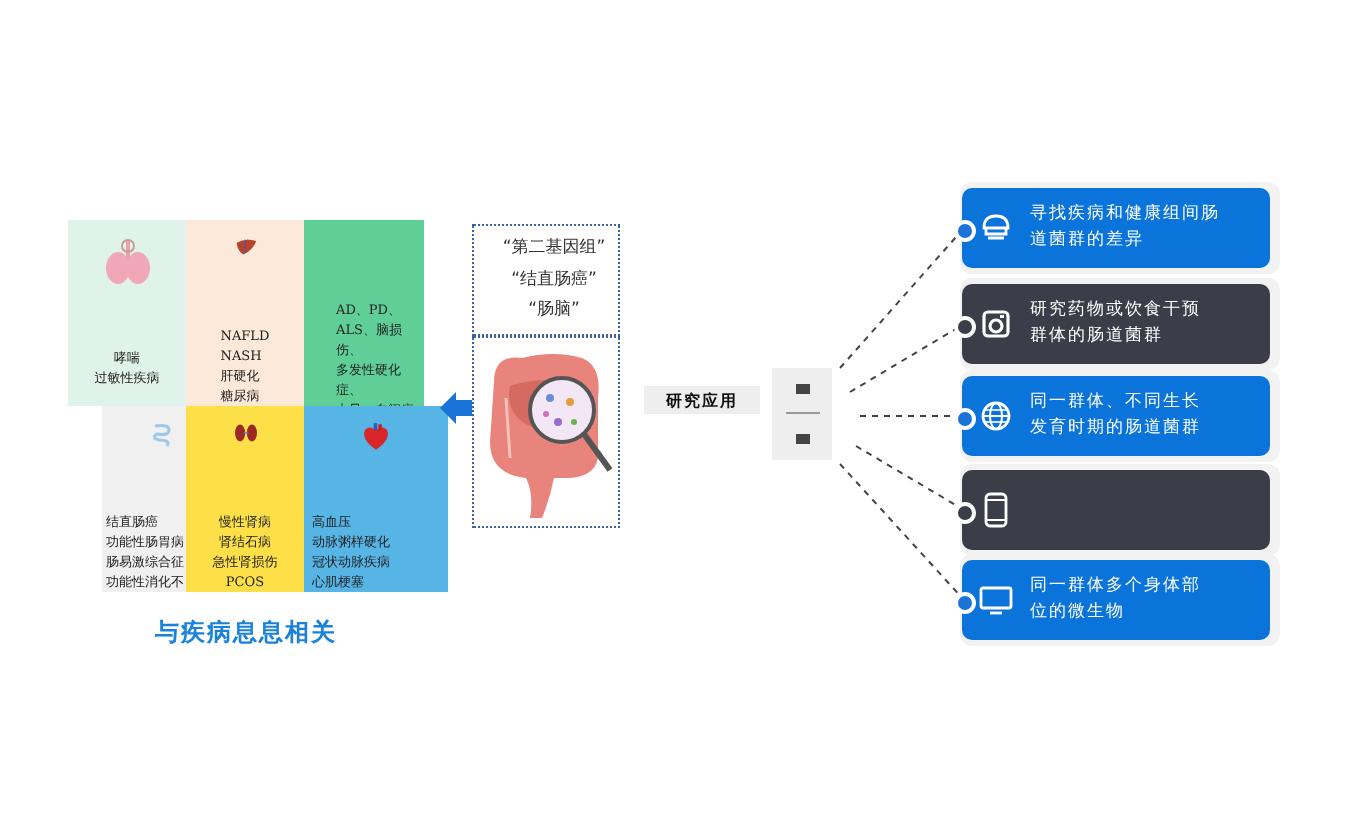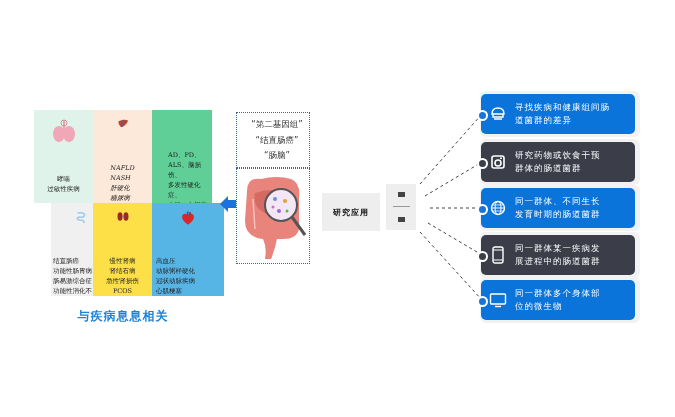--- a/index.html
+++ b/index.html
@@ -8,36 +8,36 @@
     font-family: "DejaVu Sans", "Liberation Sans", sans-serif; overflow: hidden;
   }
   .abs { position: absolute; }
   
   .grid { left: 34px; top: 110px; width: 178px; height: 186px; }
   .cell { position: absolute; width: 59px; height: 93px; box-sizing: border-box;
           display: flex; flex-direction: column; align-items: center; gap: 28px; }
   .cell .txt { font-family: "DejaVu Serif", "Liberation Serif", serif; font-size: 6.5px;
                line-height: 10px; color: #222; white-space: pre-line; }
   .c0 { left: 0; top: 0; background: #dff3ea; }
-  .c1 { left: 59px; top: 0; background: #fde9d9; font-style: italic; }
+  .c1 { left: 59px; top: 0; background: #fde9d9; }
   .c2 { left: 118px; top: 0; background: #5fcf97; width: 60px; }
   .c3 { left: 0; top: 93px; background: #f0f0f0; margin-left: 17px; }
   .c4 { left: 59px; top: 93px; background: #fde047; }
   .c5 { left: 118px; top: 93px; background: #57b5e6; width: 72px; }
   .icon-img { margin-top: 8px; width: 30px; height: 26px; }
   .grid-title { left: 34px; top: 308px; width: 178px; text-align: center;
                 font-size: 12px; font-weight: bold; color: #1a82d8; letter-spacing: 1px; }
   
   .alias-box { left: 236px; top: 112px; width: 74px; height: 56px; border: 1px dotted #3a63a8;
                box-sizing: border-box; padding: 4px 0 0 8px; }
   .alias { font-size: 8.5px; color: #333; line-height: 15.5px; text-align: center; }
   .intestine-box { left: 236px; top: 168px; width: 74px; height: 96px; border: 1px dotted #3a63a8;
                    box-sizing: border-box; }
   .arrow-left { left: 220px; top: 194px; }
-  .research-label { left: 322px; top: 193px; width: 58px; height: 38px; background: #eeeeee;
+  .research-label { left: 322px; top: 193px; width: 58px; height: 14px; background: #eeeeee;
                     display: flex; align-items: center; justify-content: center;
                     font-size: 8px; font-weight: bold; color: #111; letter-spacing: 1px; }
   .hub { left: 386px; top: 184px; width: 30px; height: 46px; background: #eeeeee; }
   .hub .sq { position: absolute; left: 12px; width: 7px; height: 5px; background: #444; }
   .hub .ln { position: absolute; left: 7px; top: 22px; width: 17px; height: 1px; background: #999; }
   
   .card-wrap { position: absolute; left: 480px; width: 160px; height: 46px; background: #f2f2f2;
                border-radius: 6px; }
   .card { position: absolute; left: 1px; top: 3px; width: 154px; height: 40px; border-radius: 5px;
           display: flex; align-items: center; color: #fff; }
@@ -206,22 +206,20 @@
 </div>
 <div class="card-wrap" style="top:232px">
   <div class="card dark">
     <div class="ico">
       <svg width="12" height="18" viewBox="0 0 12 18">
           <rect x="1" y="1" width="10" height="16" rx="2" stroke="#fff" stroke-width="1.4" fill="none"></rect>
           <line x1="1" y1="4" x2="11" y2="4" stroke="#fff" stroke-width="1"></line>
           <line x1="1" y1="14" x2="11" y2="14" stroke="#fff" stroke-width="1"></line>
         </svg>
     </div>
-    <div class="lbl">同一群体某一疾病发
-展进程中的肠道菌群</div>
   </div>
   <div class="dot dark"></div>
 </div>
 <div class="card-wrap" style="top:277px">
   <div class="card blue">
     <div class="ico">
       <svg width="18" height="16" viewBox="0 0 18 16">
           <rect x="1.5" y="2" width="15" height="10" rx="1" stroke="#fff" stroke-width="1.4" fill="none"></rect>
           <line x1="6" y1="14.5" x2="12" y2="14.5" stroke="#fff" stroke-width="1.4"></line>
         </svg>

